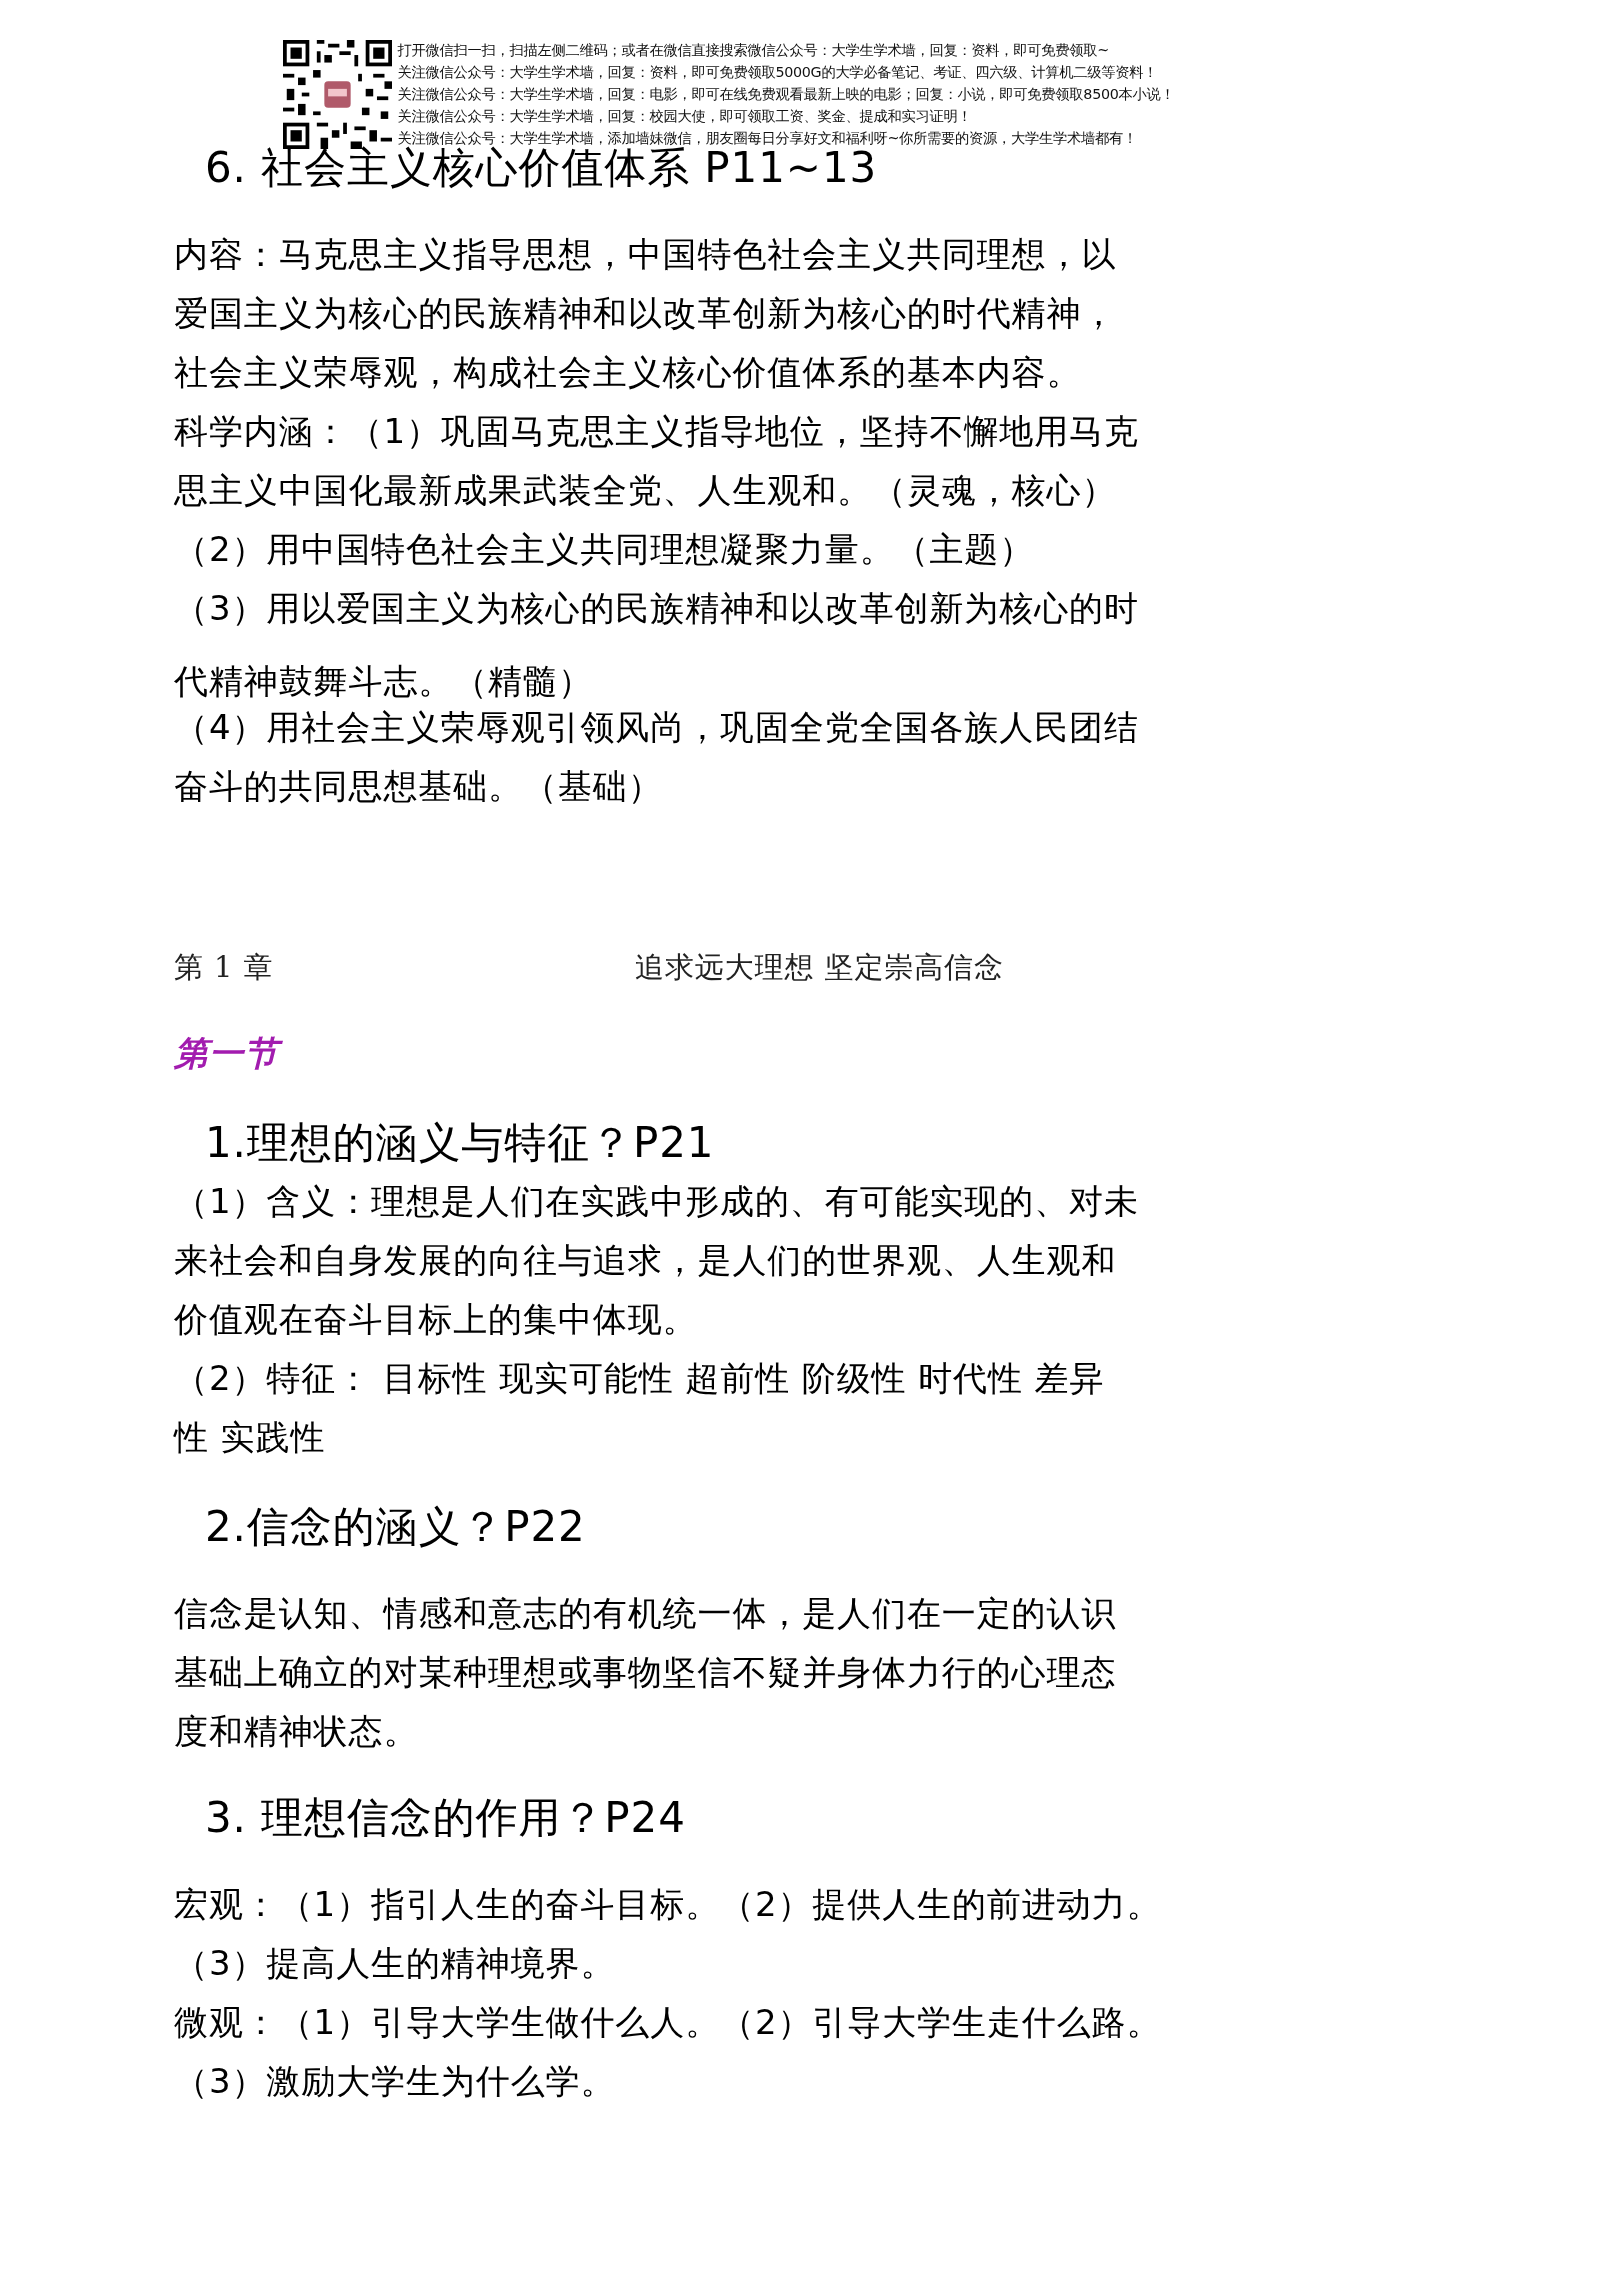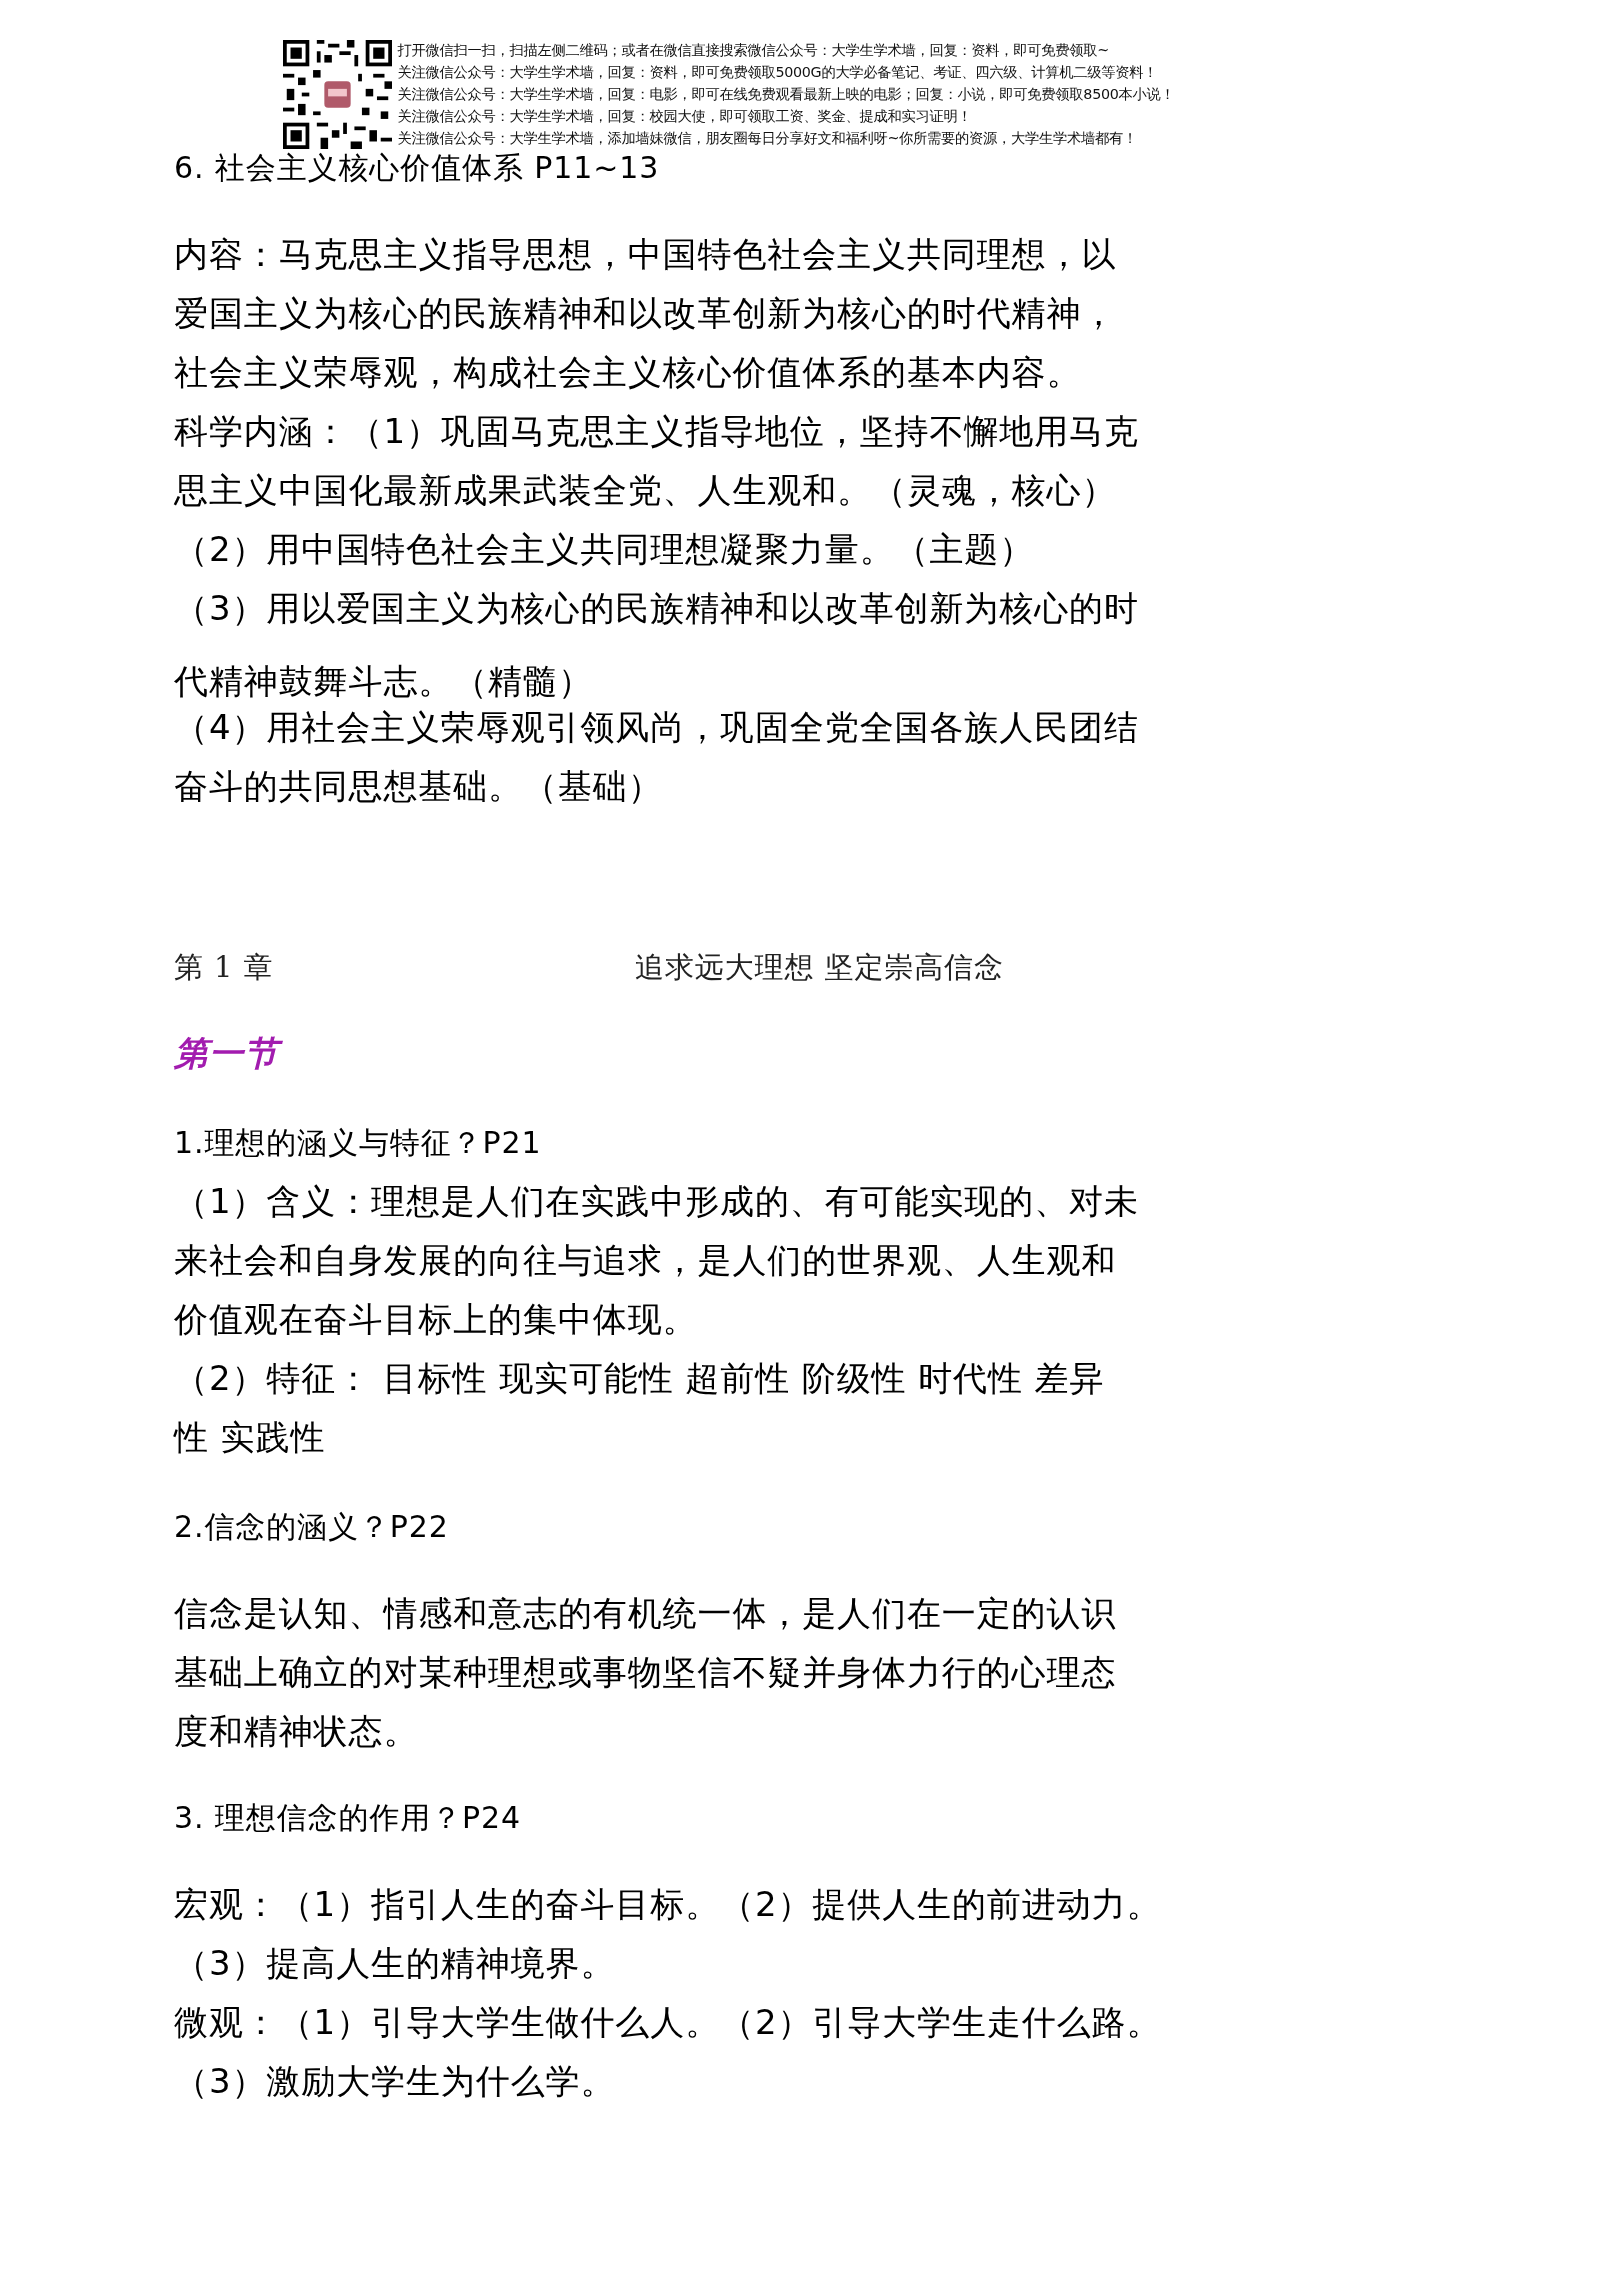--- a/index.html
+++ b/index.html
@@ -7,21 +7,21 @@
     width: 1620px; height: 2290px; position: relative; overflow: hidden;
     font-family: "DejaVu Sans", "Liberation Sans", sans-serif; color: #000;
   }
   .header { position: absolute; left: 283px; top: 24px; height: 109px; display: flex; margin-top: 16px; }
   .qr { width: 109px; height: 109px; position: relative; }
   .qr svg { display: block; }
   .promo { margin-left: 5.5px; display: flex; flex-direction: column; justify-content: space-between; padding: 1.8px 0; }
   .promo div { font-size: 14.3px; line-height: 17.5px; white-space: nowrap; color: #111; letter-spacing: -0.3px; }
   .content { position: absolute; left: 174px; top: 0; width: 1292px; }
   .line { position: absolute; left: 0; white-space: nowrap; font-size: 34px; line-height: 55px; letter-spacing: 0.9px; }
-  .heading { font-size: 30px; }
+  .heading { font-size: 42px; margin-left: 31px; }
   .chapter { font-family: "DejaVu Serif", "Liberation Serif", serif; font-weight: normal; font-size: 29px; color: #222; }
   .red { color: #a21caf; font-weight: bold; font-style: italic; }
 </style>
 </head>
 <body>
 
 <div class="header">
   <div class="qr">
     <svg width="109" height="109" viewBox="0 0 29 29">
       <rect width="29" height="29" fill="#fff"></rect>

